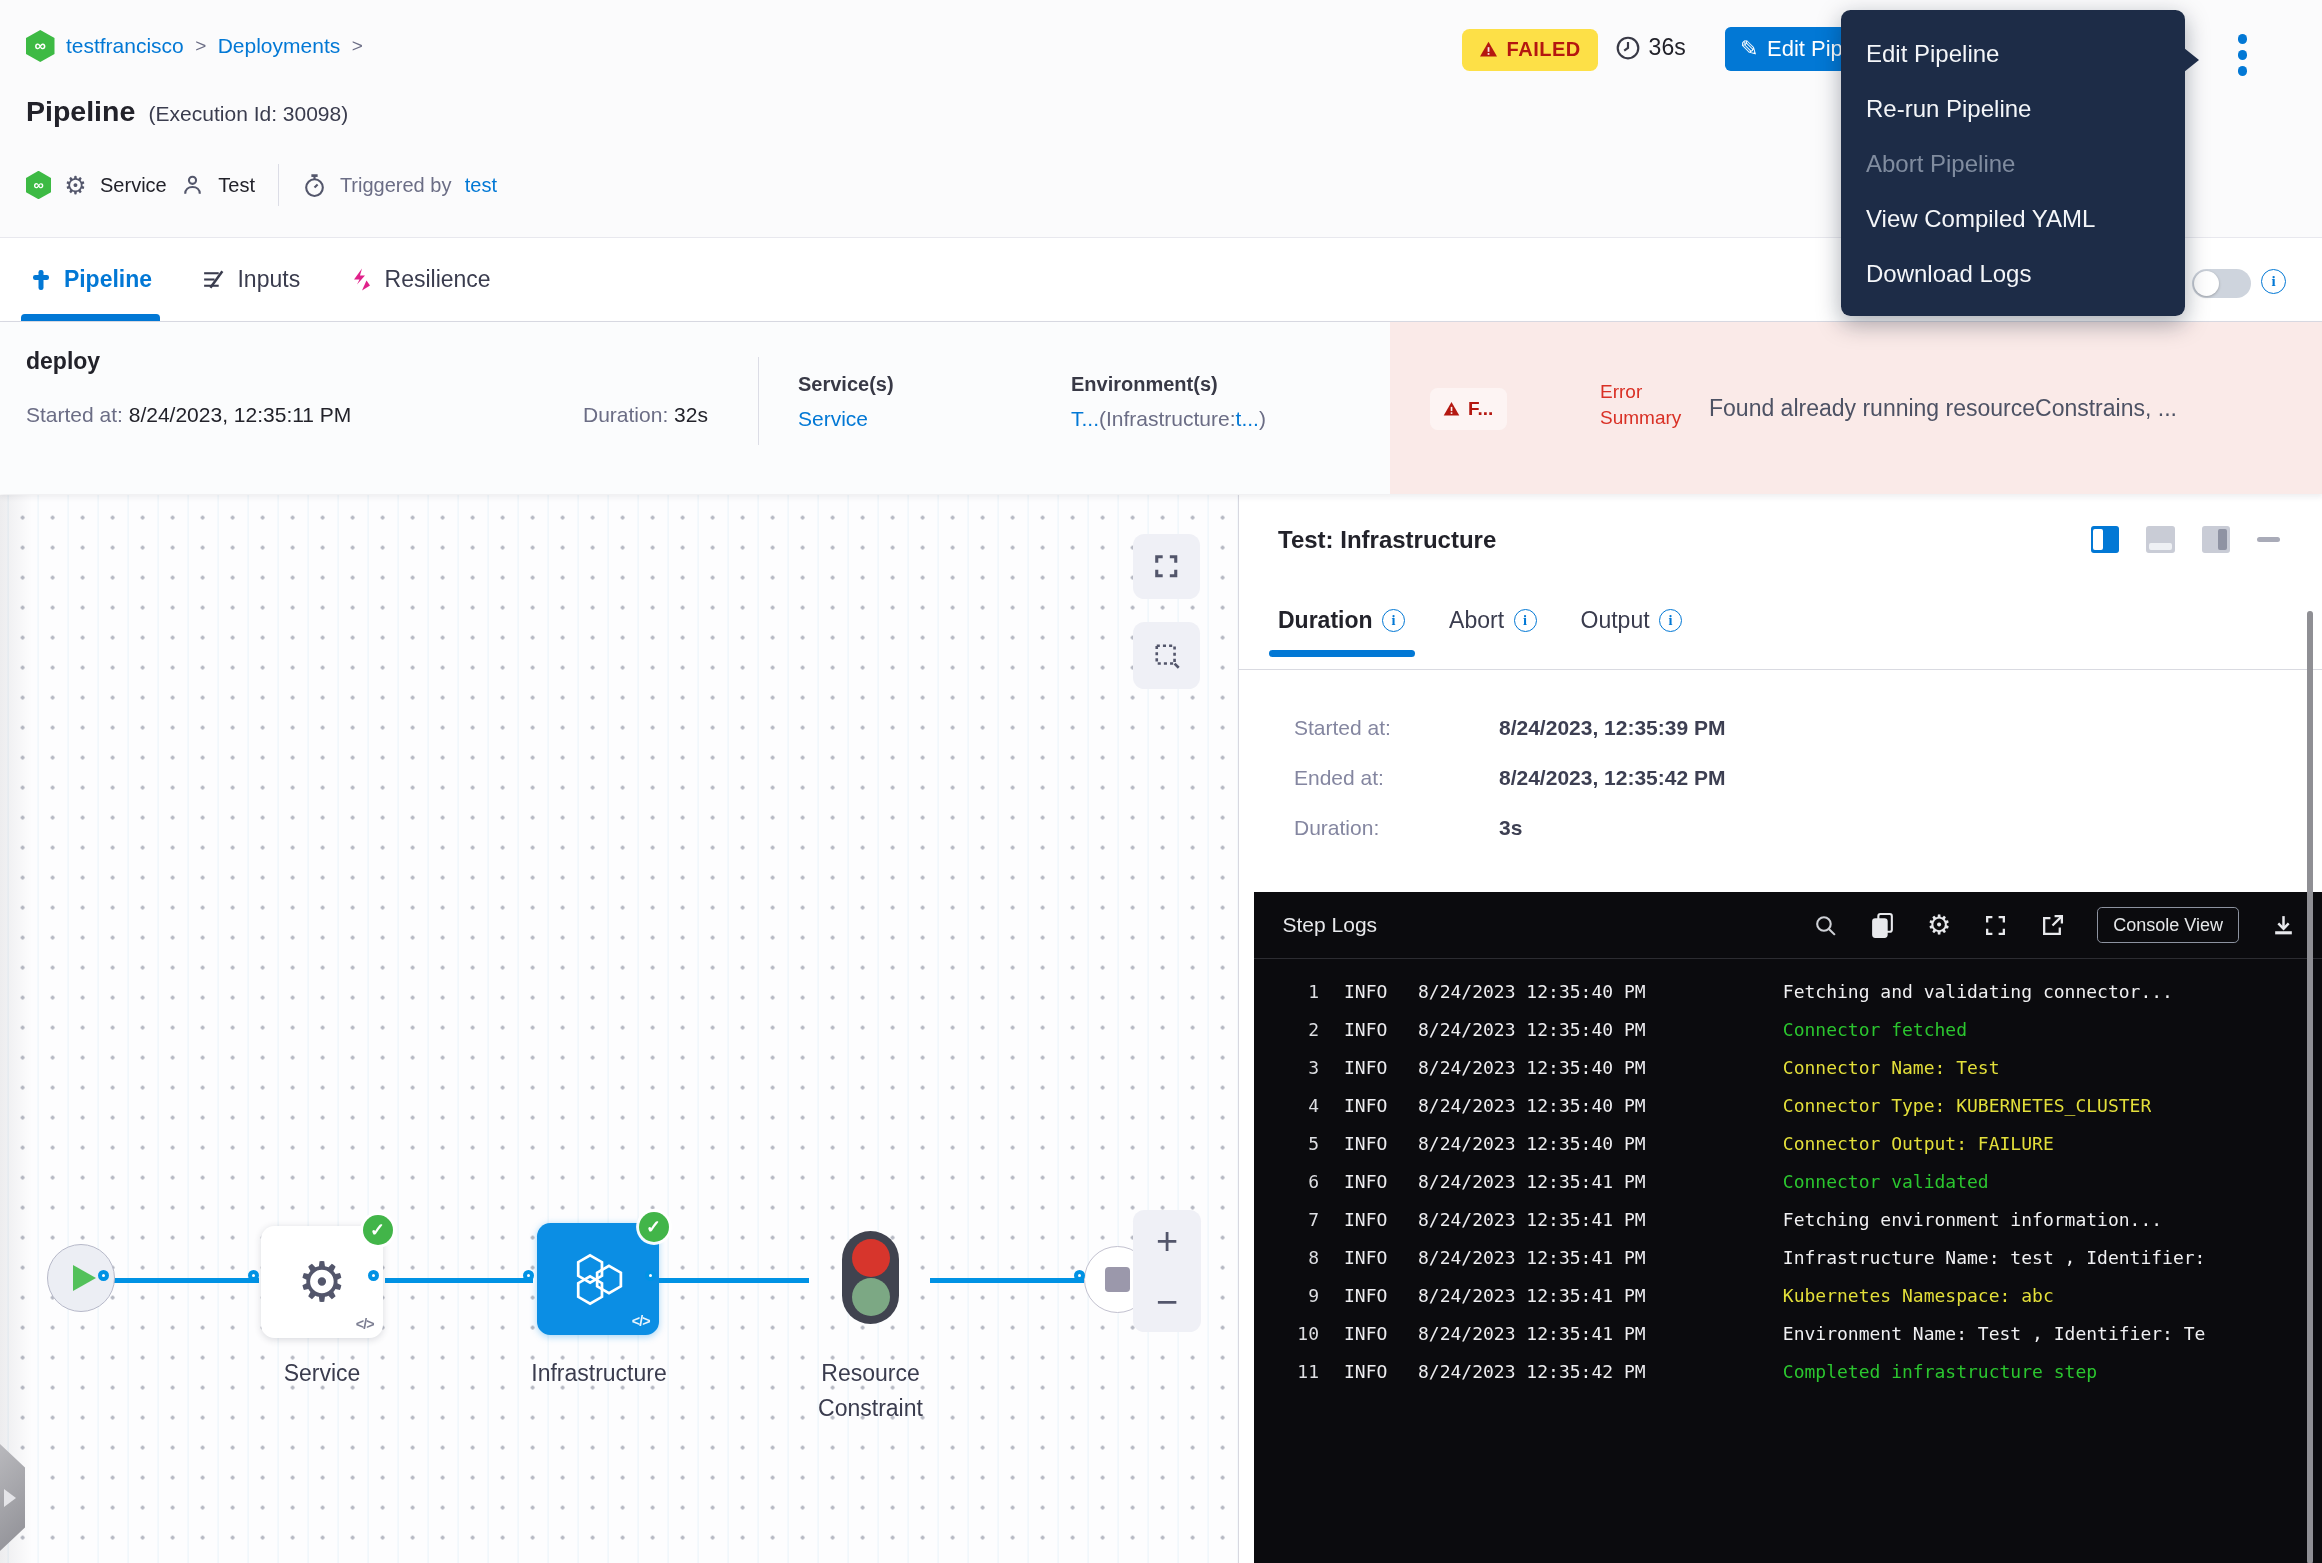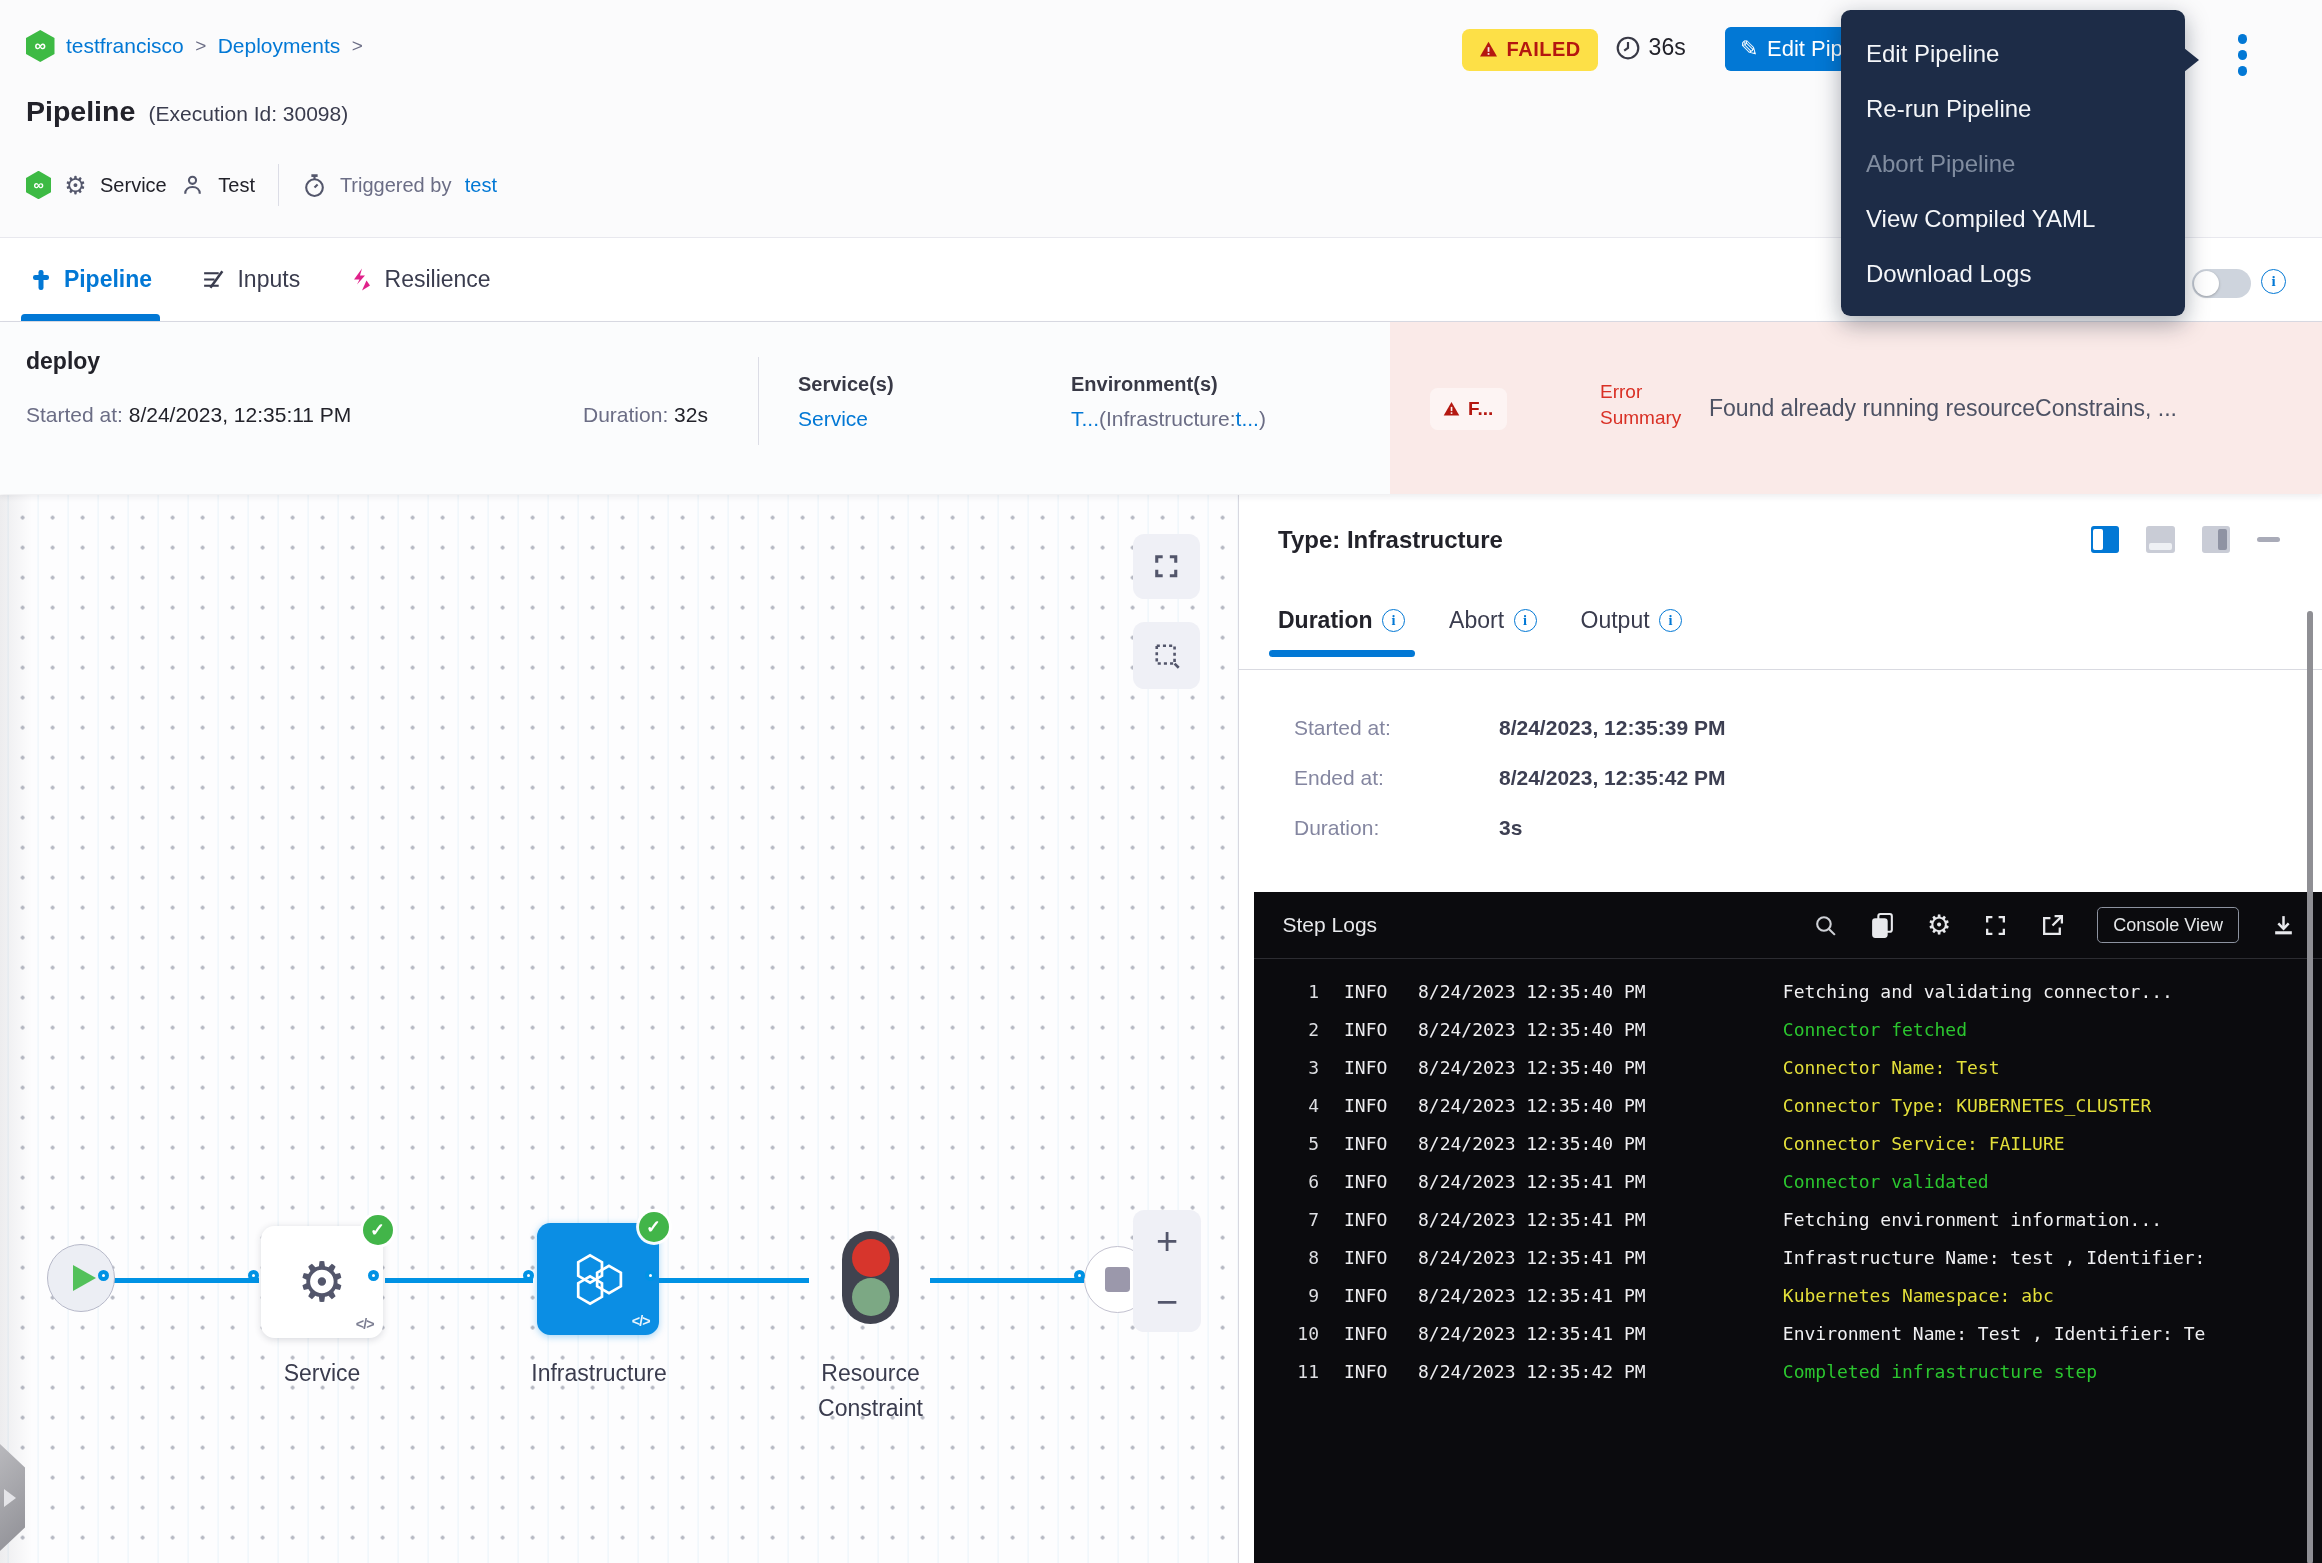--- a/index.html
+++ b/index.html
@@ -367,21 +367,21 @@
     <span>+</span>
     <span>−</span>
   </div>
 
   <div class="canvas-tab">
       <span class="tri"></span>
     </div>
 </div>
 
 <div class="rpanel">
-  <div class="step-title">Type: Infrastructure</div>
+  <div class="step-title">Test: Infrastructure</div>
 
   <div class="layout-icos">
     <span class="lico a1"></span>
     <span class="lico a2"></span>
     <span class="lico a3"></span>
     <span class="lico dash"></span>
   </div>
 
   <div class="ptabs">
 
@@ -493,21 +493,21 @@
           <span class="ln">4</span>
           <span class="lv">INFO</span>
           <span class="lt">8/24/2023 12:35:40 PM</span>
           <span class="lm c-yellow">Connector Type: KUBERNETES_CLUSTER</span>
         </div>
 
         <div class="log-row">
           <span class="ln">5</span>
           <span class="lv">INFO</span>
           <span class="lt">8/24/2023 12:35:40 PM</span>
-          <span class="lm c-yellow">Connector Service: FAILURE</span>
+          <span class="lm c-yellow">Connector Output: FAILURE</span>
         </div>
 
         <div class="log-row">
           <span class="ln">6</span>
           <span class="lv">INFO</span>
           <span class="lt">8/24/2023 12:35:41 PM</span>
           <span class="lm c-green">Connector validated</span>
         </div>
 
         <div class="log-row">

